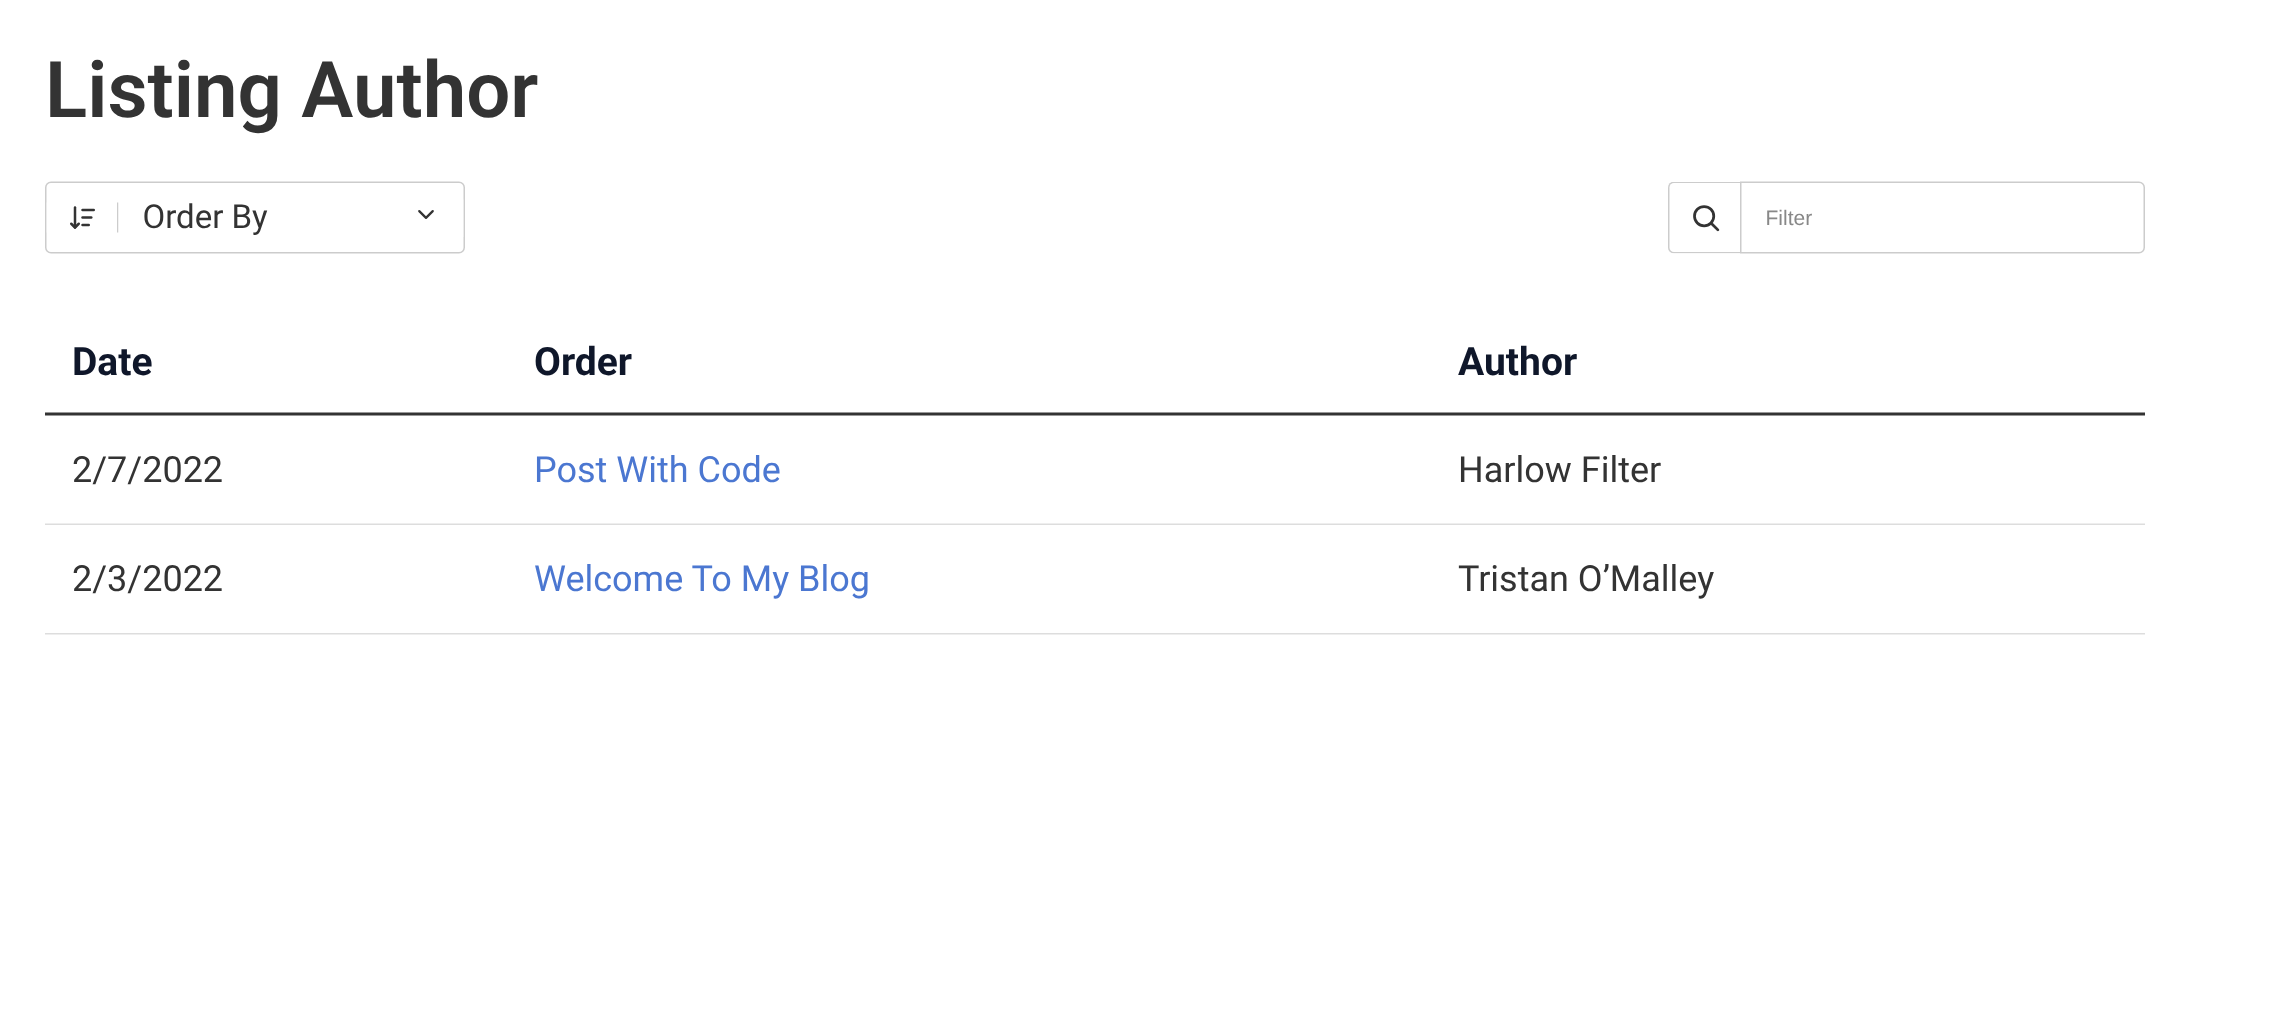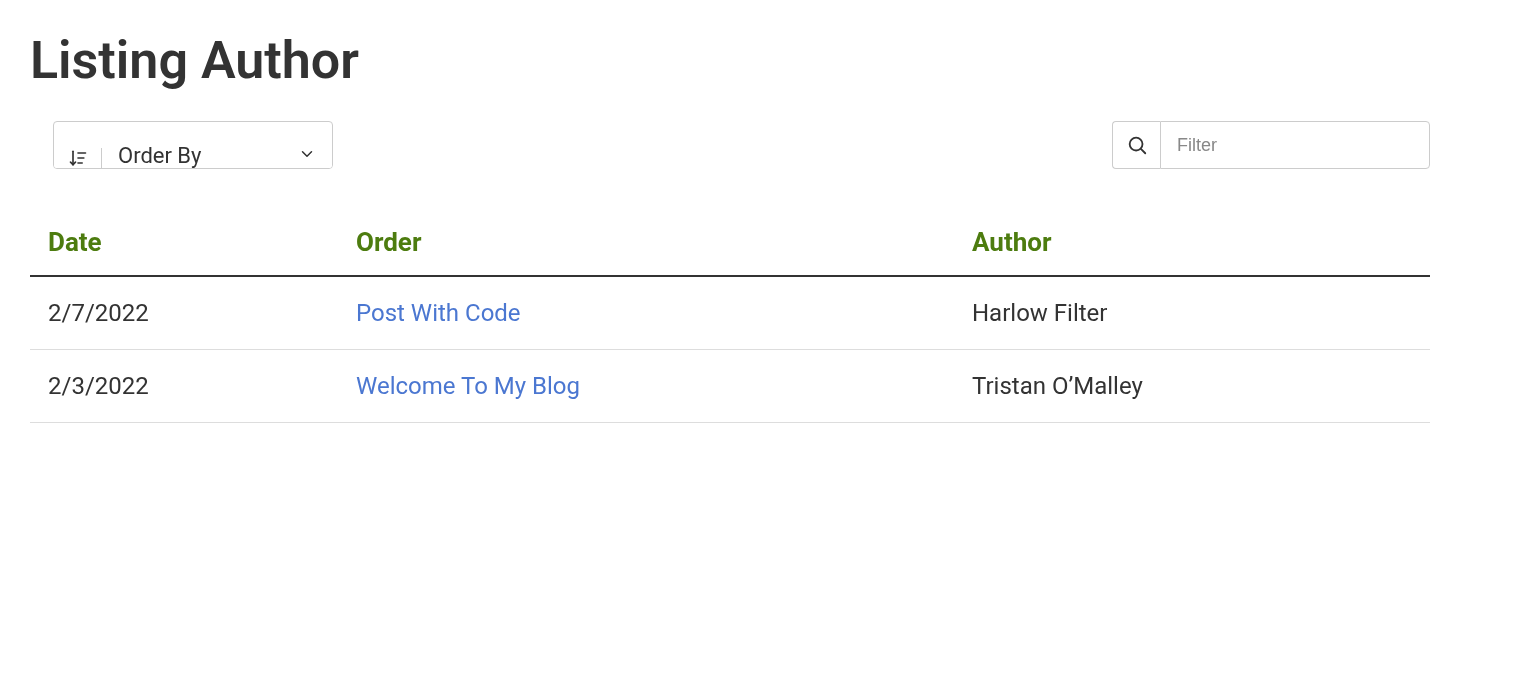--- a/index.html
+++ b/index.html
@@ -22,26 +22,25 @@
     color: #333;
   }
   .toolbar {
     display: flex;
     justify-content: space-between;
     align-items: center;
     margin-bottom: 40px;
   }
   .orderby-group {
     display: flex;
-    align-items: flex-end;
+    align-items: center;
     border: 1px solid #ccc;
     border-radius: 4px;
     overflow: hidden;
     height: 48px;
-    margin-left: 23px;
   }
   .orderby-icon {
     display: flex;
     align-items: center;
     justify-content: center;
     width: 48px;
     border-right: 1px solid #ccc;
     background: #fff;
   }
   .orderby-select {
@@ -70,38 +69,38 @@
     width: 48px;
     border: 1px solid #ccc;
     border-right: none;
     border-radius: 4px 0 0 4px;
     background: #fff;
   }
   .filter-input {
     border: 1px solid #ccc;
     border-radius: 0 4px 4px 0;
     padding: 0 16px;
-    font-size: 18px;
+    font-size: 14px;
     width: 270px;
     color: #333;
     outline: none;
   }
   .filter-input::placeholder { color: #888; }
   table.listing {
     width: 100%;
     border-collapse: collapse;
     font-size: 24px;
   }
   table.listing thead th {
     text-align: left;
     font-weight: 700;
     font-size: 26px;
     padding: 18px 18px;
     border-bottom: 2px solid #333;
-    color: #4d7c0f;
+    color: #0f172a;
   }
   table.listing tbody td {
     padding: 22px 18px;
     border-bottom: 1px solid #ddd;
     vertical-align: middle;
   }
   table.listing tbody td a {
     color: #4b77d1;
     text-decoration: none;
   }

